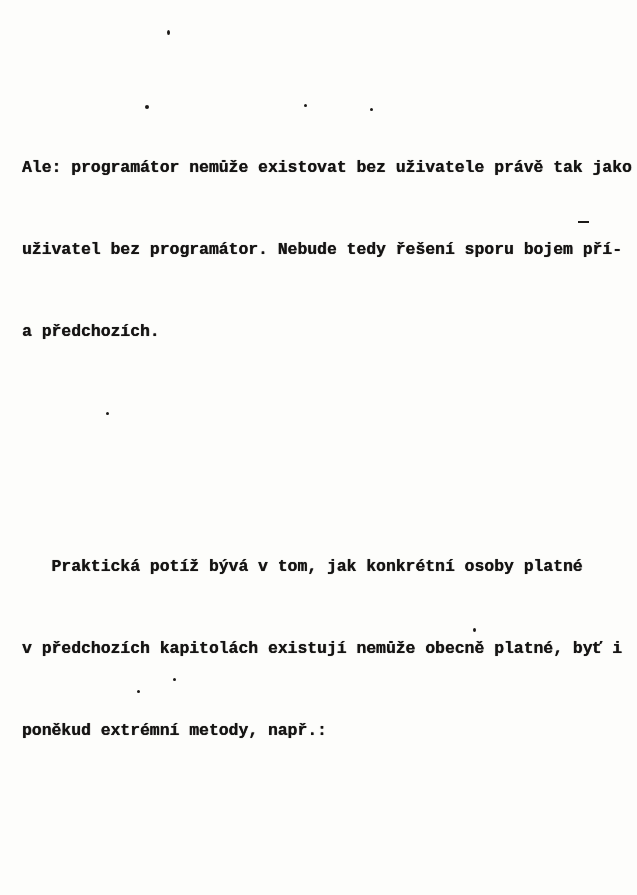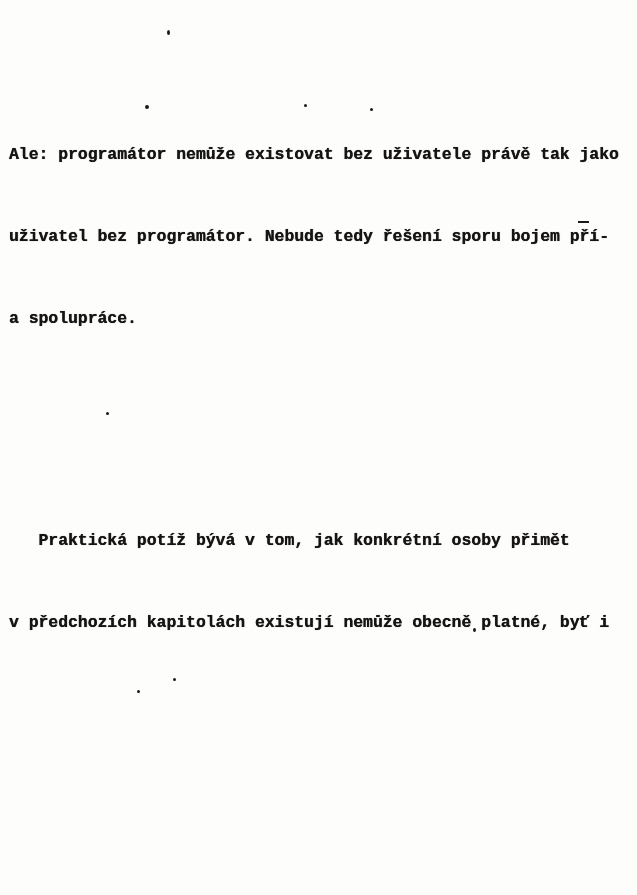--- a/index.html
+++ b/index.html
@@ -18,21 +18,21 @@
   .doc{
     padding:3px 0 0 8px;
     font-size:16.4px;
     font-weight:bold;
     line-height:27.4px;
     color:#151413;
     white-space:pre;
     letter-spacing:0;
     text-shadow:0 0 0.7px rgba(20,18,16,.85), 0.4px 0.4px 0 rgba(20,18,16,.35);
   }
-  .block{margin:1px;}
+  .block{margin:14px;}
   .ln{white-space:pre;}
   
   .b1{margin-top:1px;}
   
   .speck{
     position:absolute;
     background:#1c1a18;
     border-radius:50%;
   }
   .bar{
@@ -42,26 +42,27 @@
 </style>
 </head>
 <body>
 
 <div class="page">
   <div class="doc">
 
     <div class="block b0">
       <div class="ln">Ale: programátor nemůže existovat bez uživatele právě tak jako</div>
       <div class="ln">uživatel bez programátor. Nebude tedy řešení sporu bojem pří-</div>
-      <div class="ln">a spolupráce.</div>
+      <div class="ln">a předchozích.</div>
     </div>
 
     <div class="block b1">
-      <div class="ln">   Praktická potíž bývá v tom, jak konkrétní osoby přimět</div>
+      <div class="ln">   Praktická potíž bývá v tom, jak konkrétní osoby platné</div>
       <div class="ln">v předchozích kapitolách existují nemůže obecně platné, byť i</div>
+      <div class="ln">poněkud extrémní metody, např.:</div>
     </div>
 
     
 
     
 
     
 
     
 

